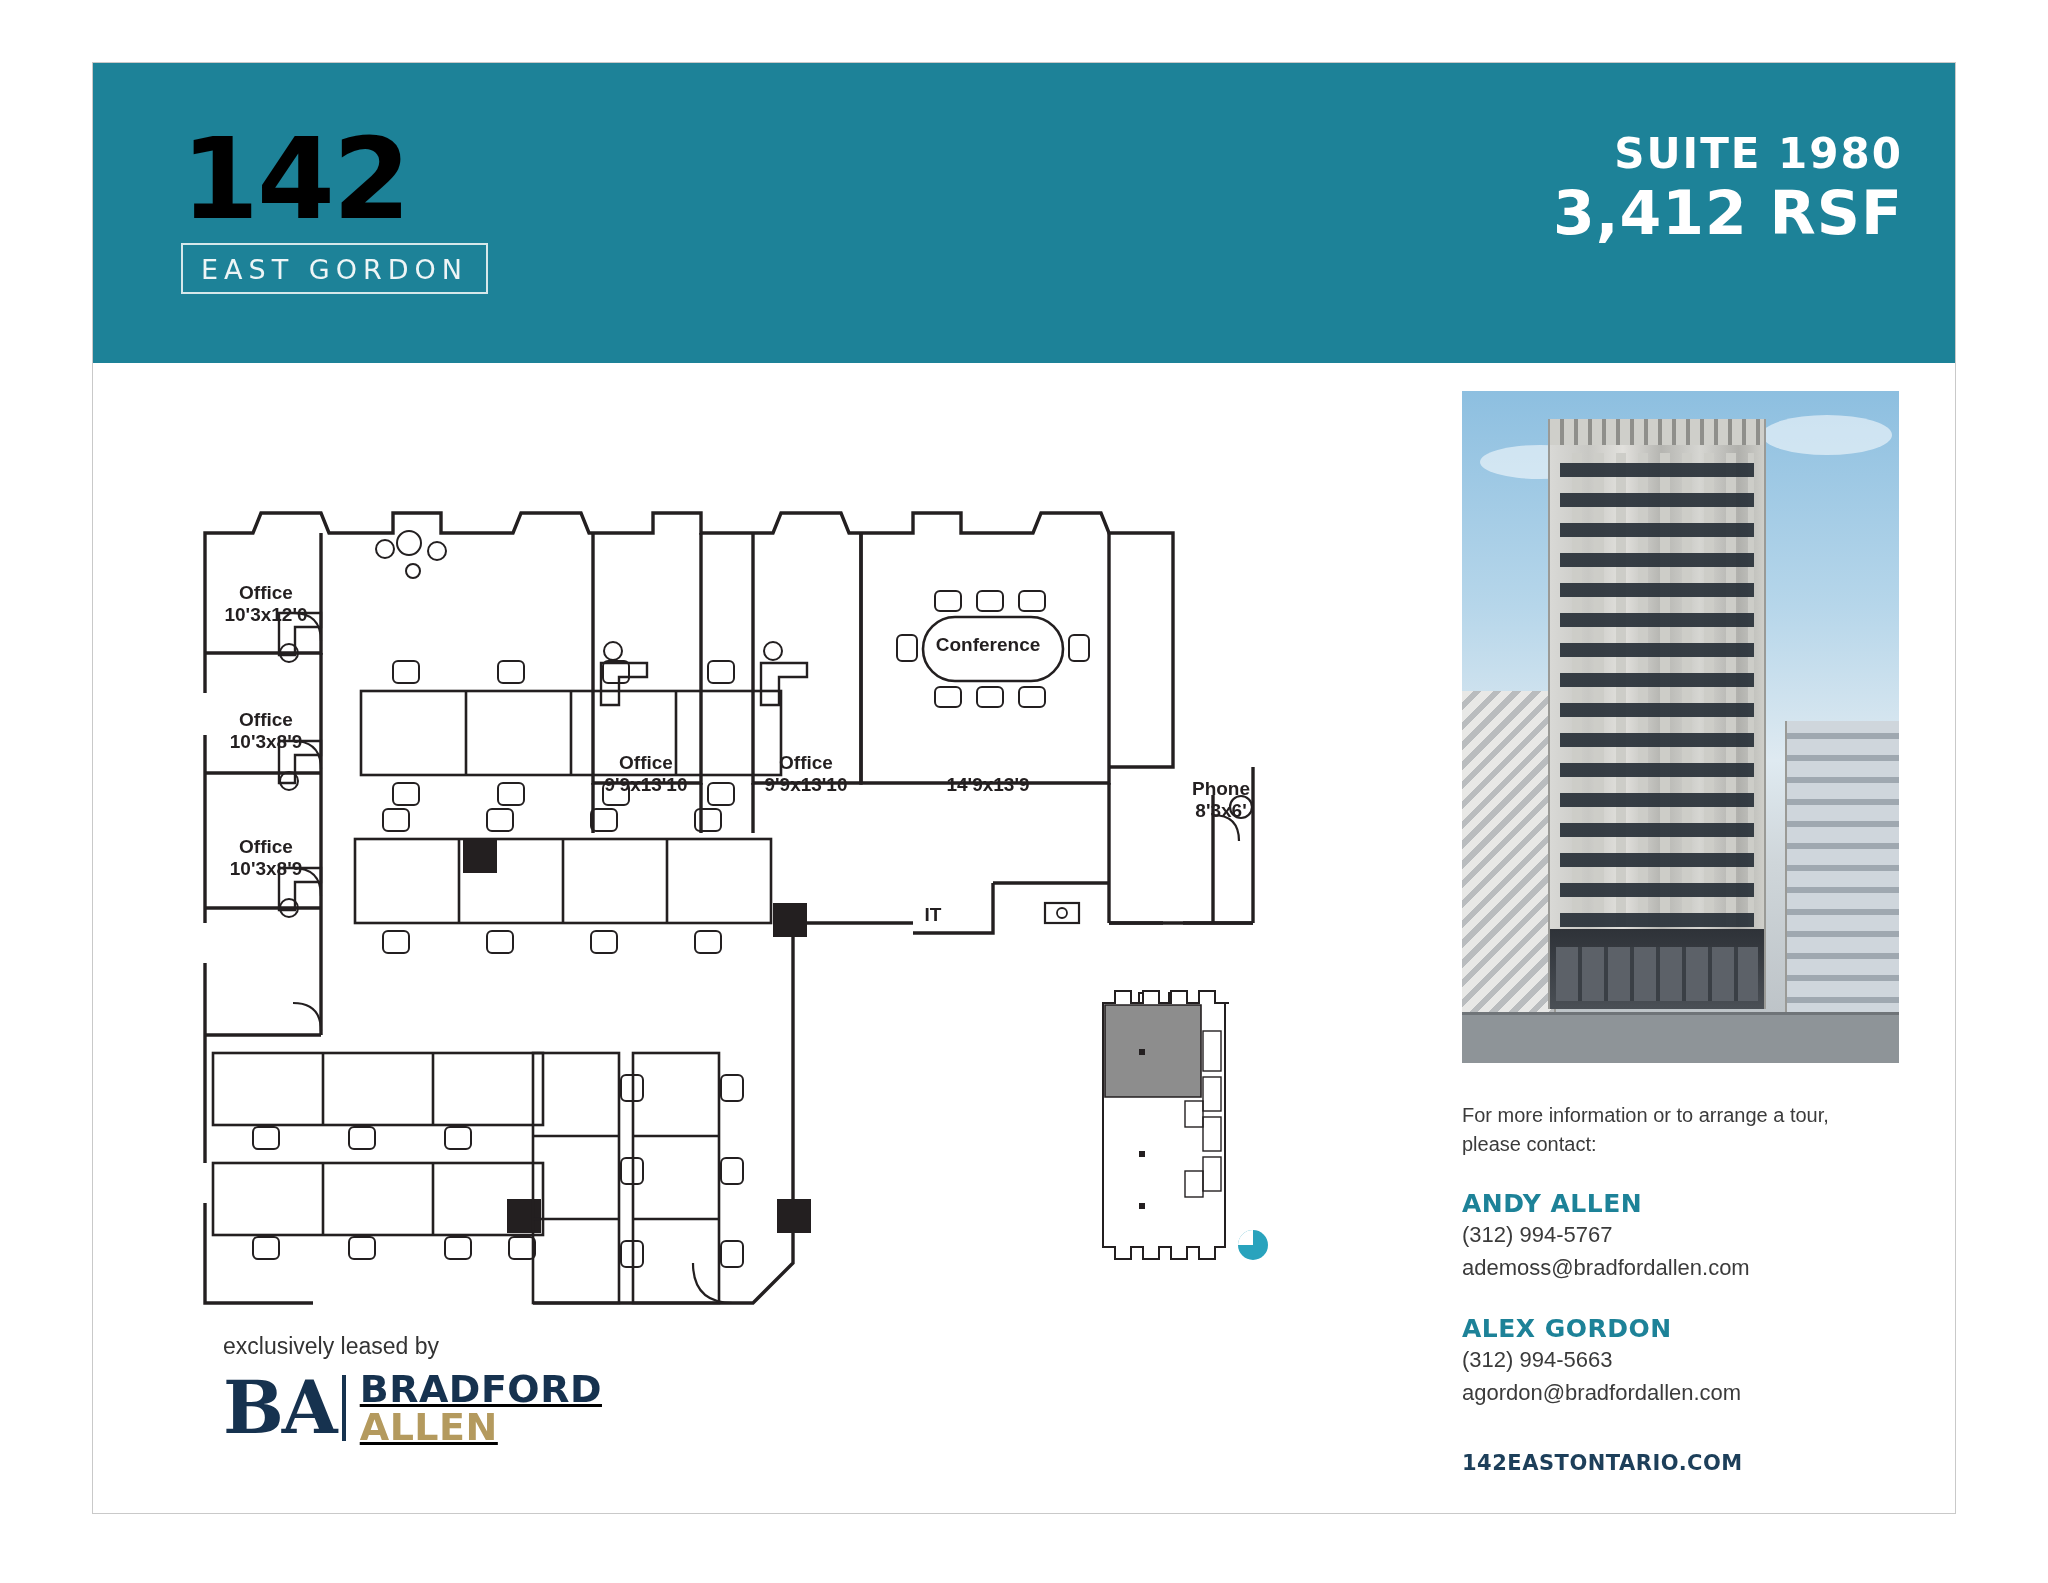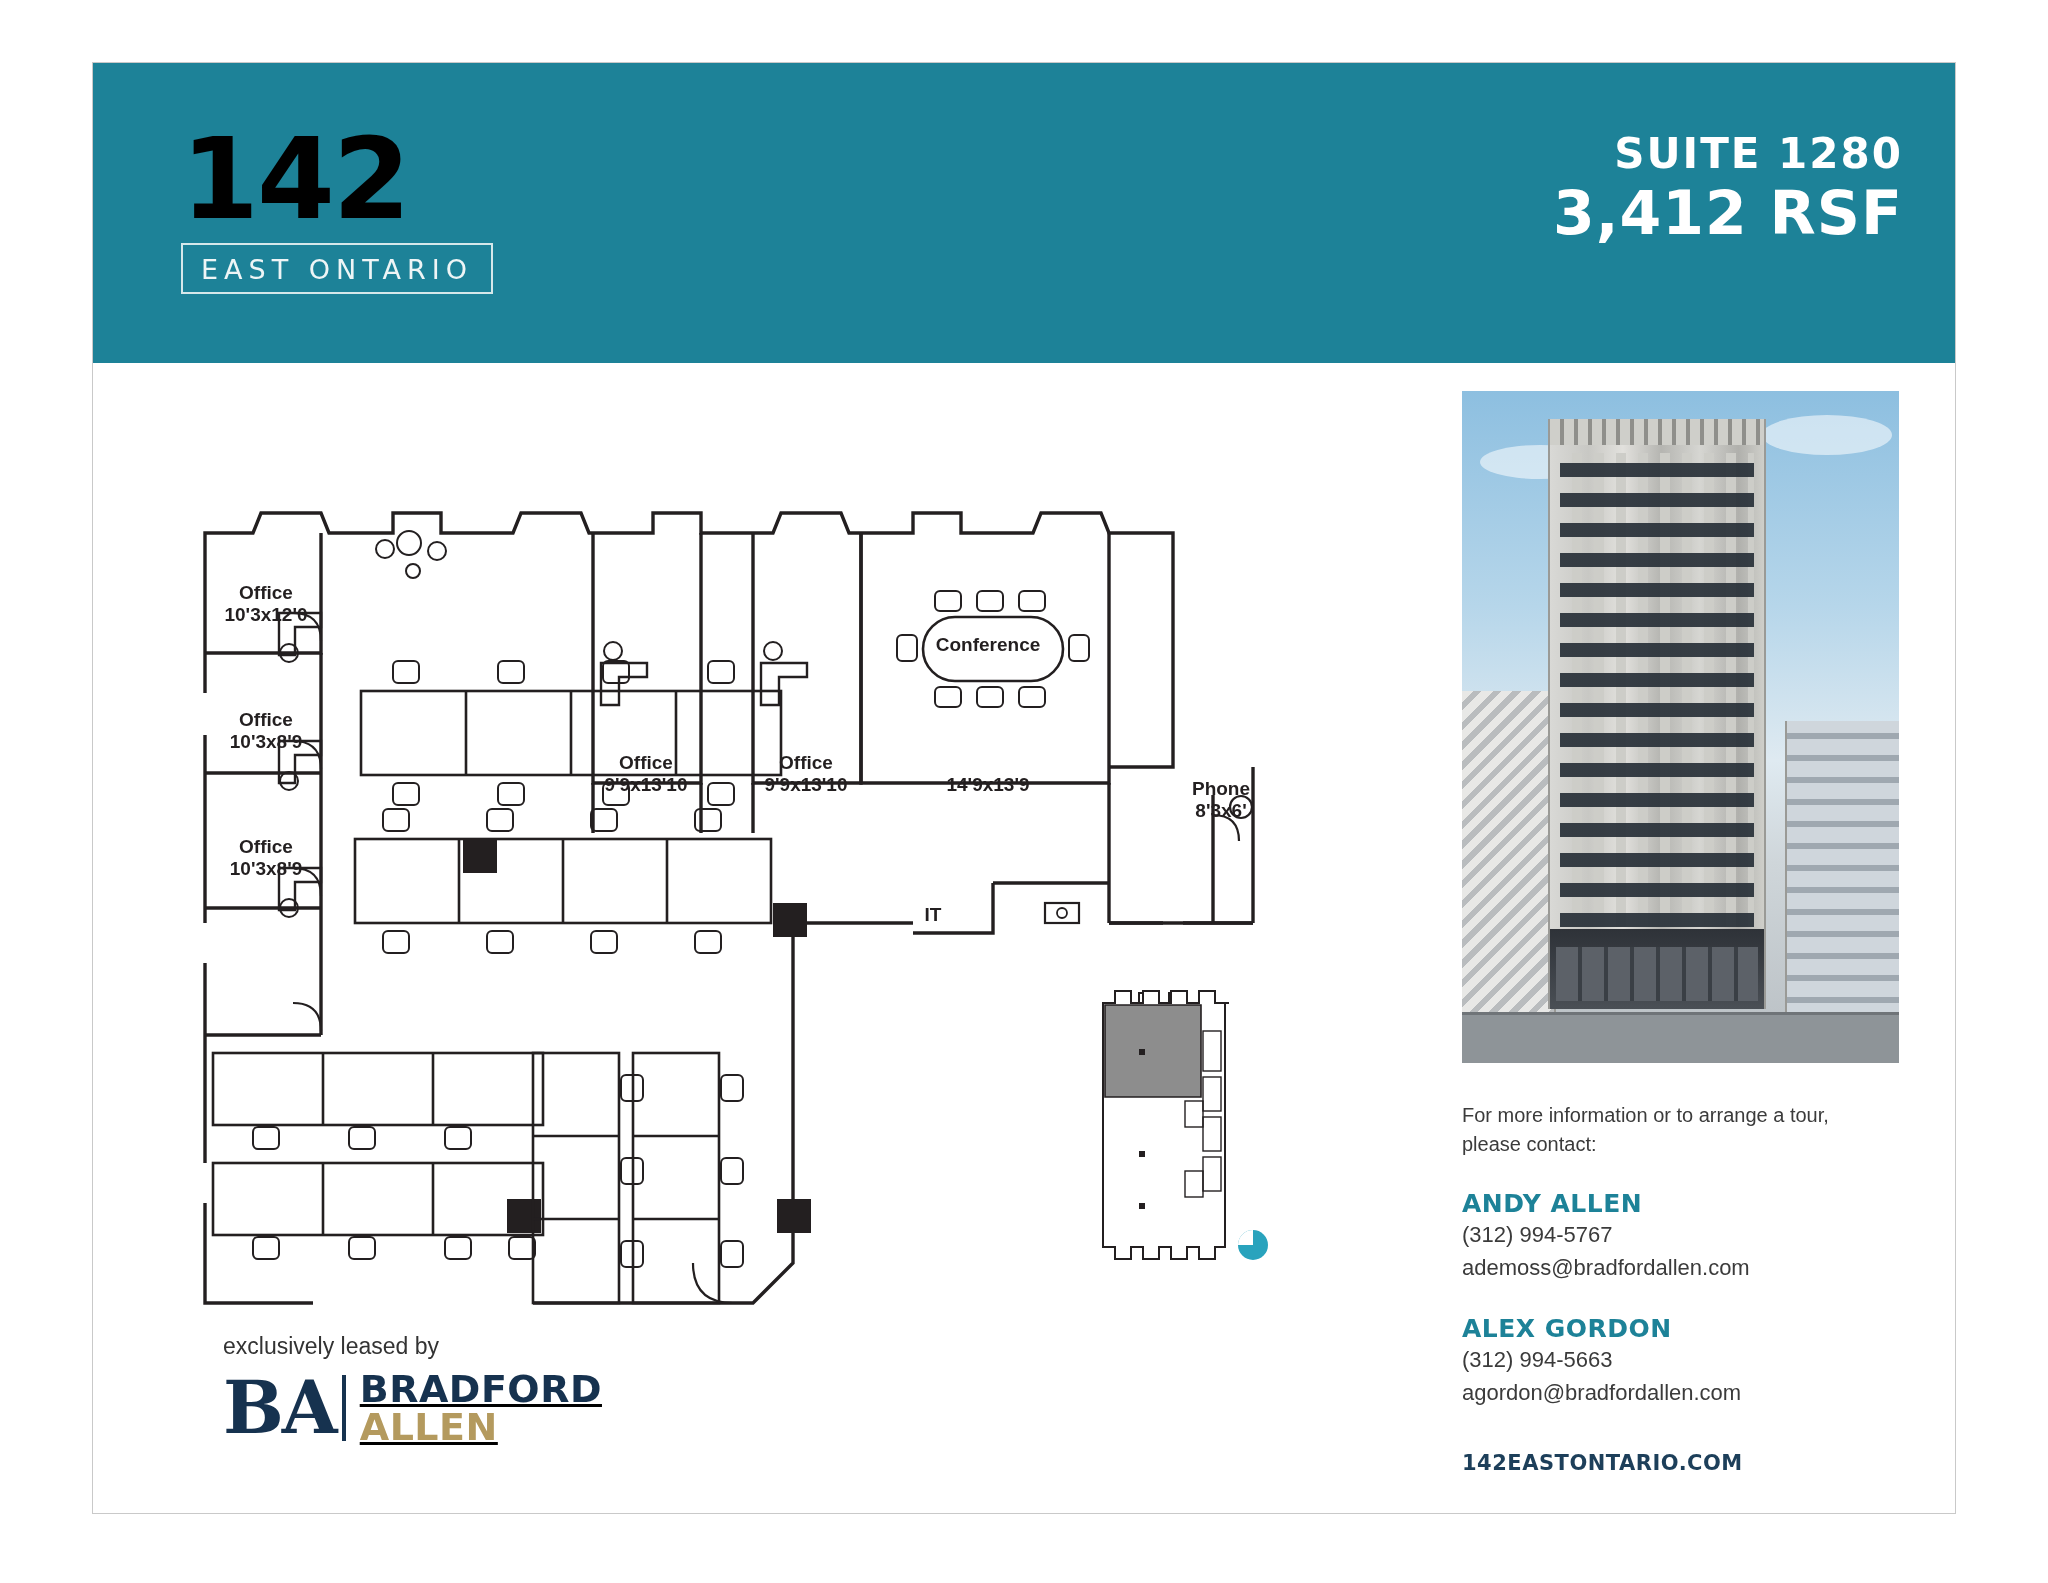--- a/index.html
+++ b/index.html
@@ -213,24 +213,24 @@
   }
 </style>
 </head>
 <body>
 
 <div class="page">
 
   <div class="header">
     <div class="logo-block">
       <div class="logo-number">142</div>
-      <div class="logo-sub">EAST ONTARIO</div>
+      <div class="logo-sub">EAST GORDON</div>
     </div>
     <div class="suite-block">
-      <div class="suite-label">SUITE 1280</div>
+      <div class="suite-label">SUITE 1980</div>
       <div class="suite-rsf">3,412 RSF</div>
     </div>
   </div>
 
   <div class="plan-area">
 
     <svg class="plan-svg" width="1319" height="1150" viewBox="0 0 1319 1150">
       <g fill="none" stroke="#231f20" stroke-width="3.4" stroke-linejoin="miter">
 
         <path d="M112 230 L112 170 L160 170 L168 150 L228 150 L236 170 L300 170

